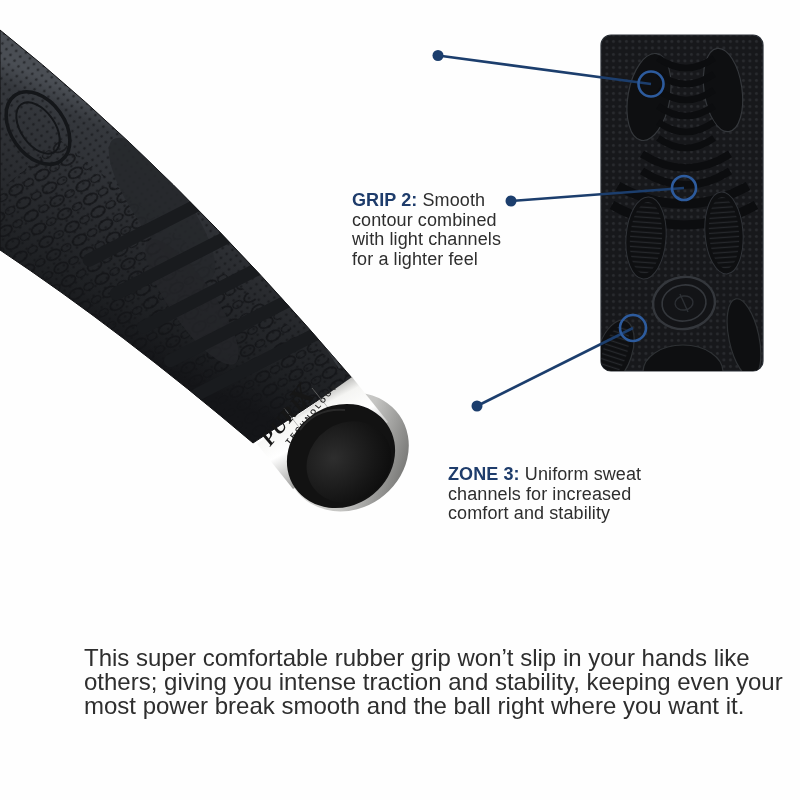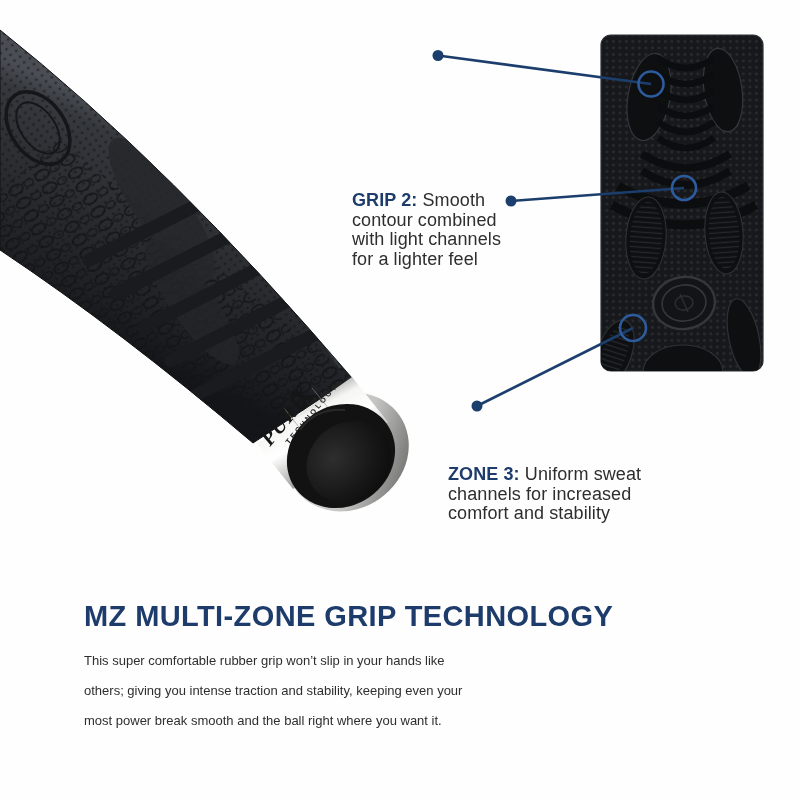--- a/index.html
+++ b/index.html
@@ -5,21 +5,21 @@
   html,body{margin:0;padding:0;background:#ffffff;}
   body{width:800px;height:800px;overflow:hidden;font-family:"Liberation Sans",sans-serif;}
   .stage{position:relative;width:800px;height:800px;background:#fefefe;}
   .illustration{position:absolute;left:0;top:0;}
   .zone{position:absolute;font-size:18px;line-height:19.5px;color:#2e2e2e;letter-spacing:0.1px;}
   .z-label{font-weight:bold;color:#1e3c6b;}
   .zone .txt{white-space:pre-line;}
   .zone.stacked .z-label{display:block;}
   .footer-heading{position:absolute;left:84px;top:600px;font-size:29px;font-weight:bold;
     color:#1e3c6b;letter-spacing:0.4px;}
-  .footer-body{position:absolute;left:84px;top:646px;font-size:13px;line-height:30px;
+  .footer-body{position:absolute;left:84px;top:646px;font-size:24px;line-height:24px;
     color:#2e2e2e;white-space:pre-line;}
 </style>
 </head>
 <body>
 
 <div class="stage">
 
   <svg class="illustration" width="800" height="580" viewBox="0 0 800 580">
     <defs>
       <linearGradient id="bodyGrad" gradientUnits="userSpaceOnUse" x1="200" y1="150" x2="110" y2="345">
@@ -182,18 +182,17 @@
 for a lighter feel</span>
   </div>
 
   <div class="zone" style="left:448px;top:421px;width:250px;margin-top:44px;">
     <span class="z-label">ZONE 3:</span>
     <span class="txt">Uniform sweat
 channels for increased
 comfort and stability</span>
   </div>
 
-  <div class="footer-heading">MZ MULTI-ZONE GRIP TECHNOLOGY</div>
   <div class="footer-body">This super comfortable rubber grip won’t slip in your hands like
 others; giving you intense traction and stability, keeping even your
 most power break smooth and the ball right where you want it.</div>
 
 </div>
 
 </body></html>

